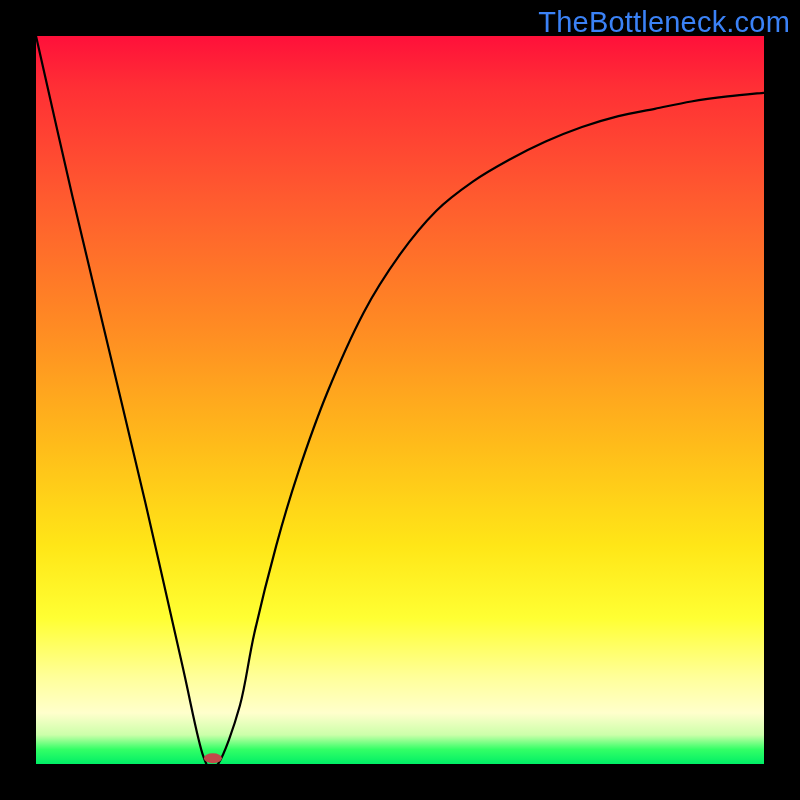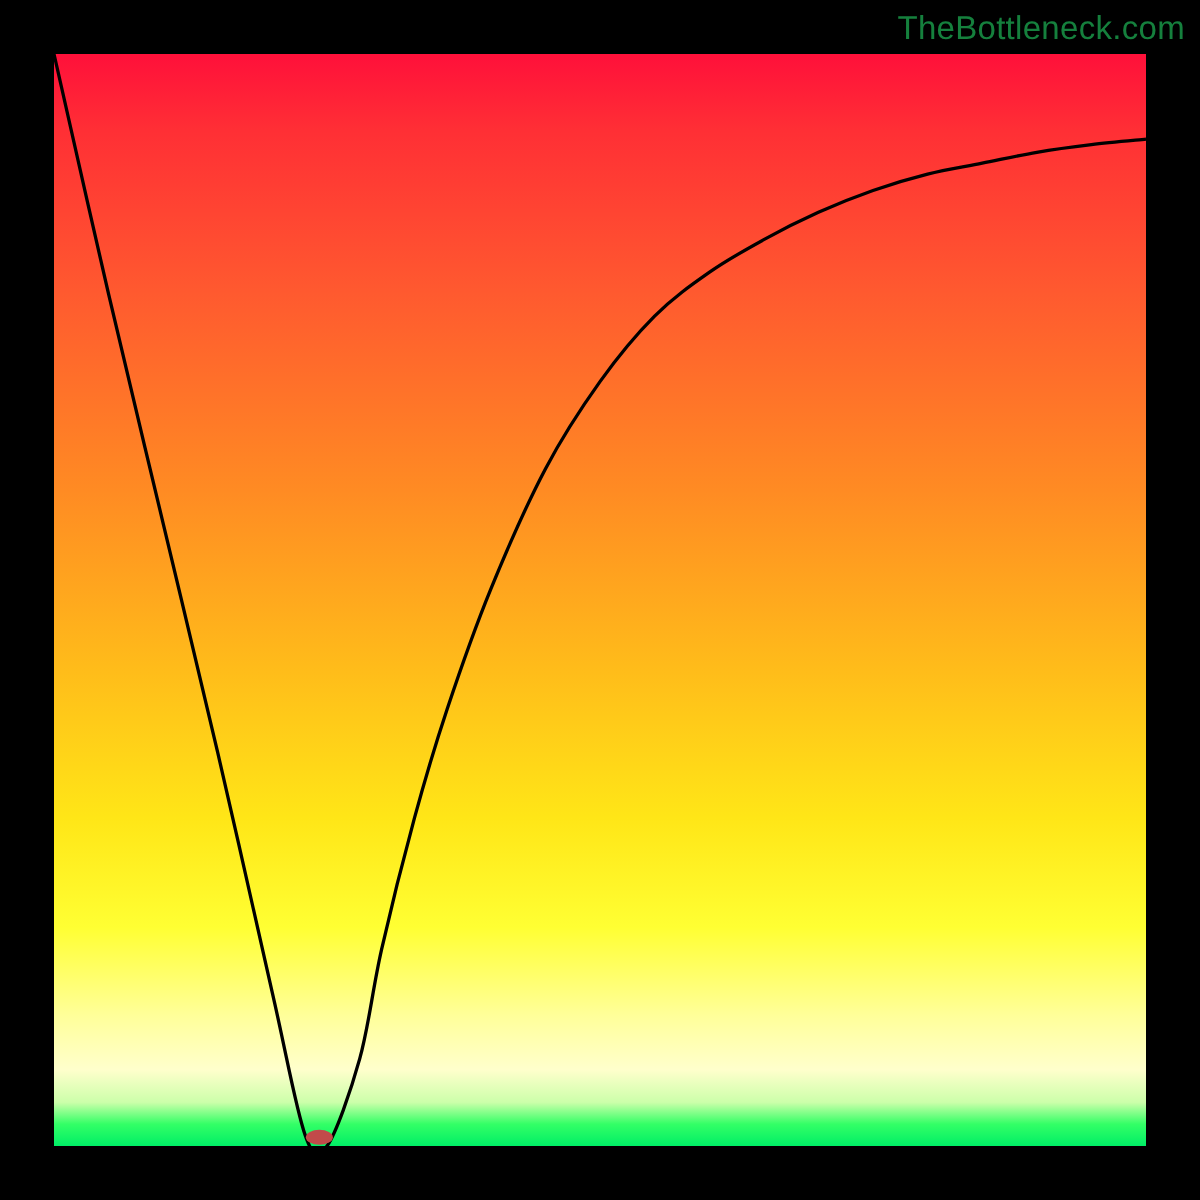--- a/index.html
+++ b/index.html
@@ -37,22 +37,22 @@
       #ffffcc 93%,
       #ccffaa 96%,
       #33ff66 98%,
       #00ee66 100%
     );
   }
   .watermark {
     position: absolute;
     top: 6px;
     right: 10px;
-    color: #15803d;
-    font-size: 22px;
+    color: #3b82f6;
+    font-size: 29px;
     font-weight: 400;
     letter-spacing: 0.2px;
   }
   svg.curve {
     position: absolute;
     left: 0;
     top: 0;
     width: 728px;
     height: 728px;
     overflow: visible;

